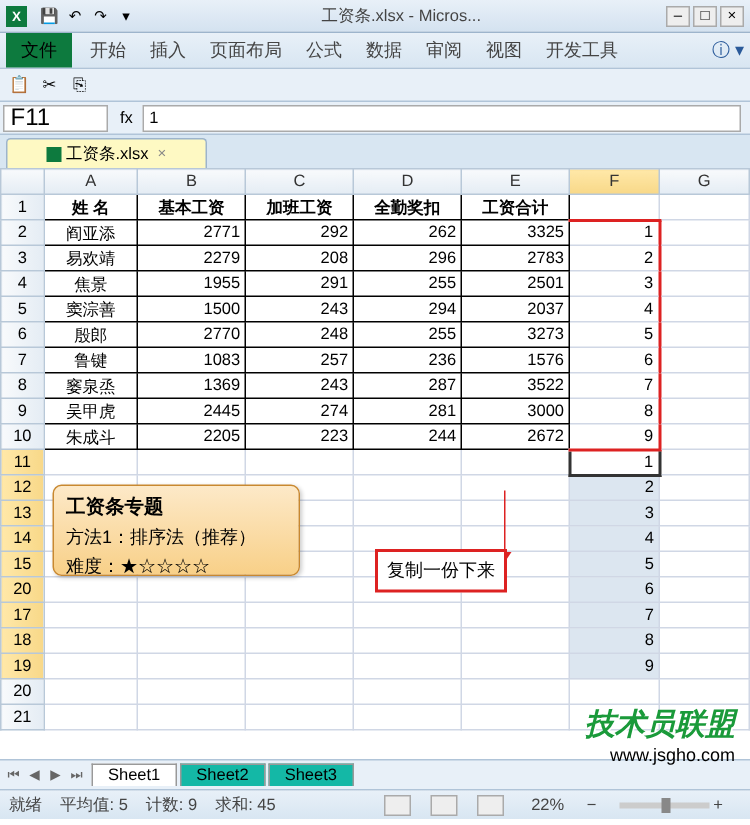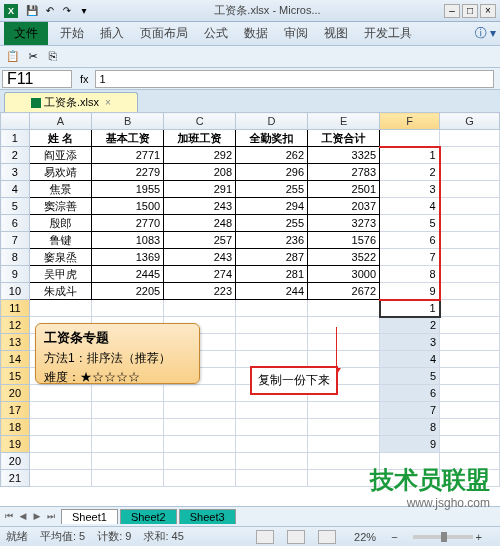--- a/index.html
+++ b/index.html
@@ -53,22 +53,22 @@
 .sheet-tab{background:#fff;border:1px solid #999;border-bottom:none;padding:1px 10px;margin:0 1px;font-size:11px}
 .sheet-tab.inactive{background:#14b8a6}
 .statusbar{background:linear-gradient(#e8f0f8,#d8e6f2);height:20px;display:flex;align-items:center;font-size:11px;padding:0 6px;border-top:1px solid #b0c4d8}
 .statusbar span{margin-right:12px;color:#444}
 .views{margin-left:auto;display:flex;gap:1px}
 .views span{width:18px;height:14px;border:1px solid #aaa;background:#eee}
 .zoom{display:flex;align-items:center;gap:3px;margin-left:6px}
 .zoom-track{width:60px;height:4px;background:#ccc;position:relative}
 .zoom-thumb{position:absolute;left:28px;top:-3px;width:6px;height:10px;background:#888}
 .watermark{position:absolute;right:10px;bottom:40px;pointer-events:none;text-align:right}
-.wm-big{font-size:24px;font-weight:bold;color:#1a9a3a;text-shadow:1px 1px 0 #fff}
-.wm-url{font-size:12px;color:#737373}
+.wm-big{font-size:20px;font-weight:bold;color:#1a9a3a;font-style:italic;text-shadow:1px 1px 0 #fff}
+.wm-url{font-size:12px;color:#000000}
 </style>
 </head>
 <body>
 
 <div class="titlebar">
   <div class="xl-icon">X</div>
   <div class="qat">
     <span>💾</span>
     <span>↶</span>
     <span>↷</span>

